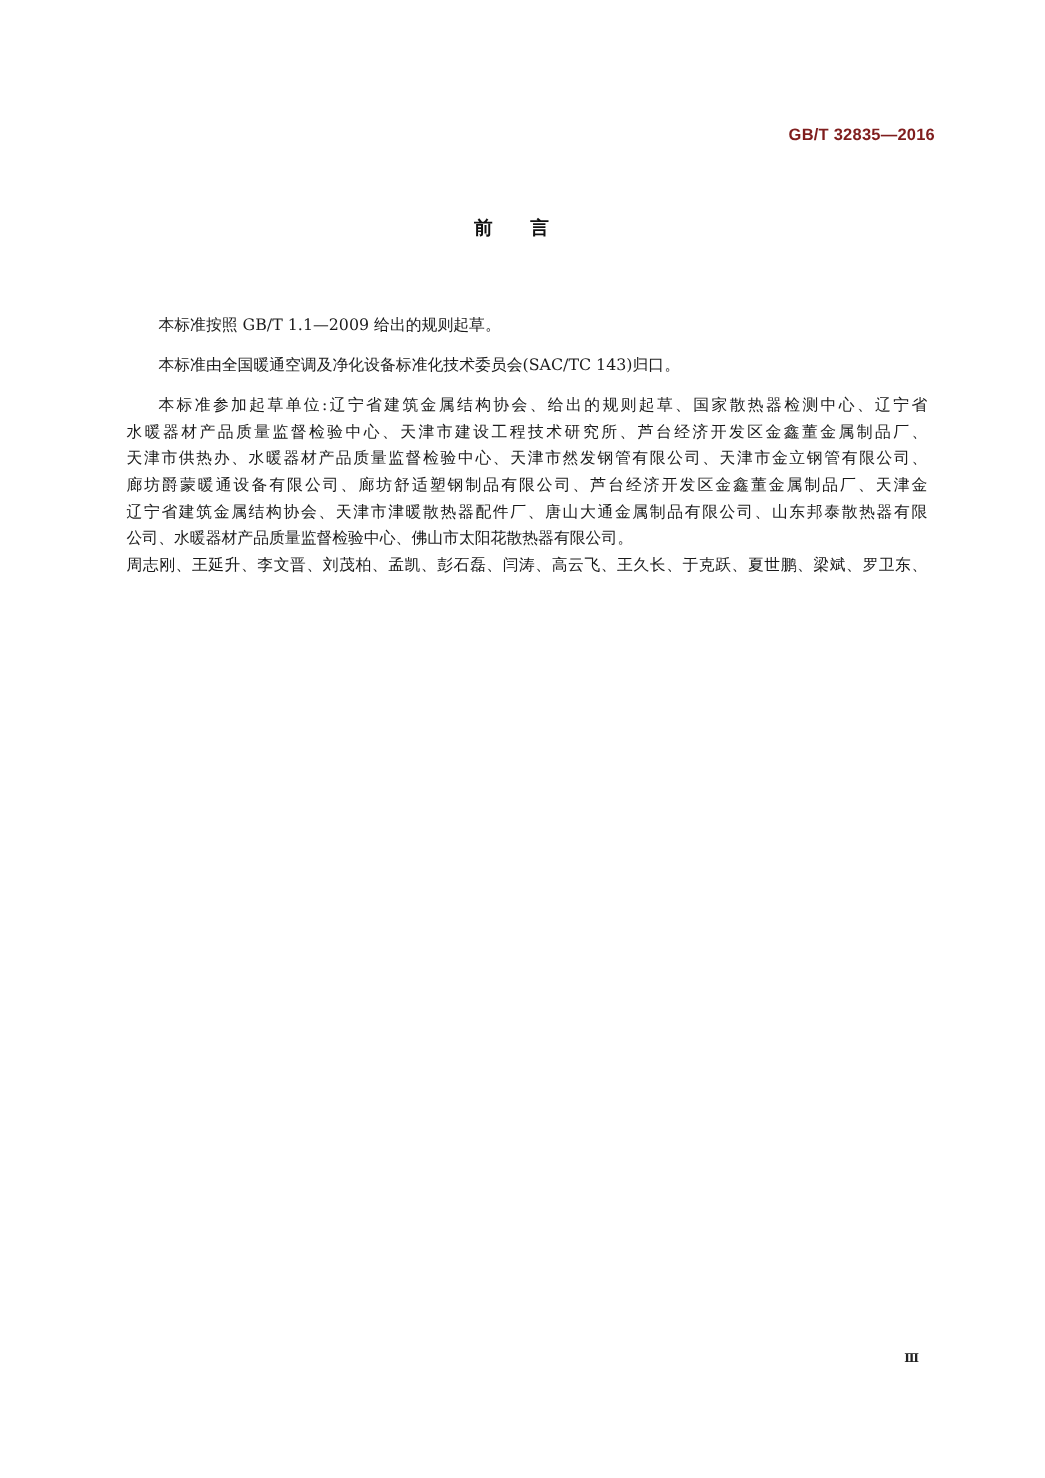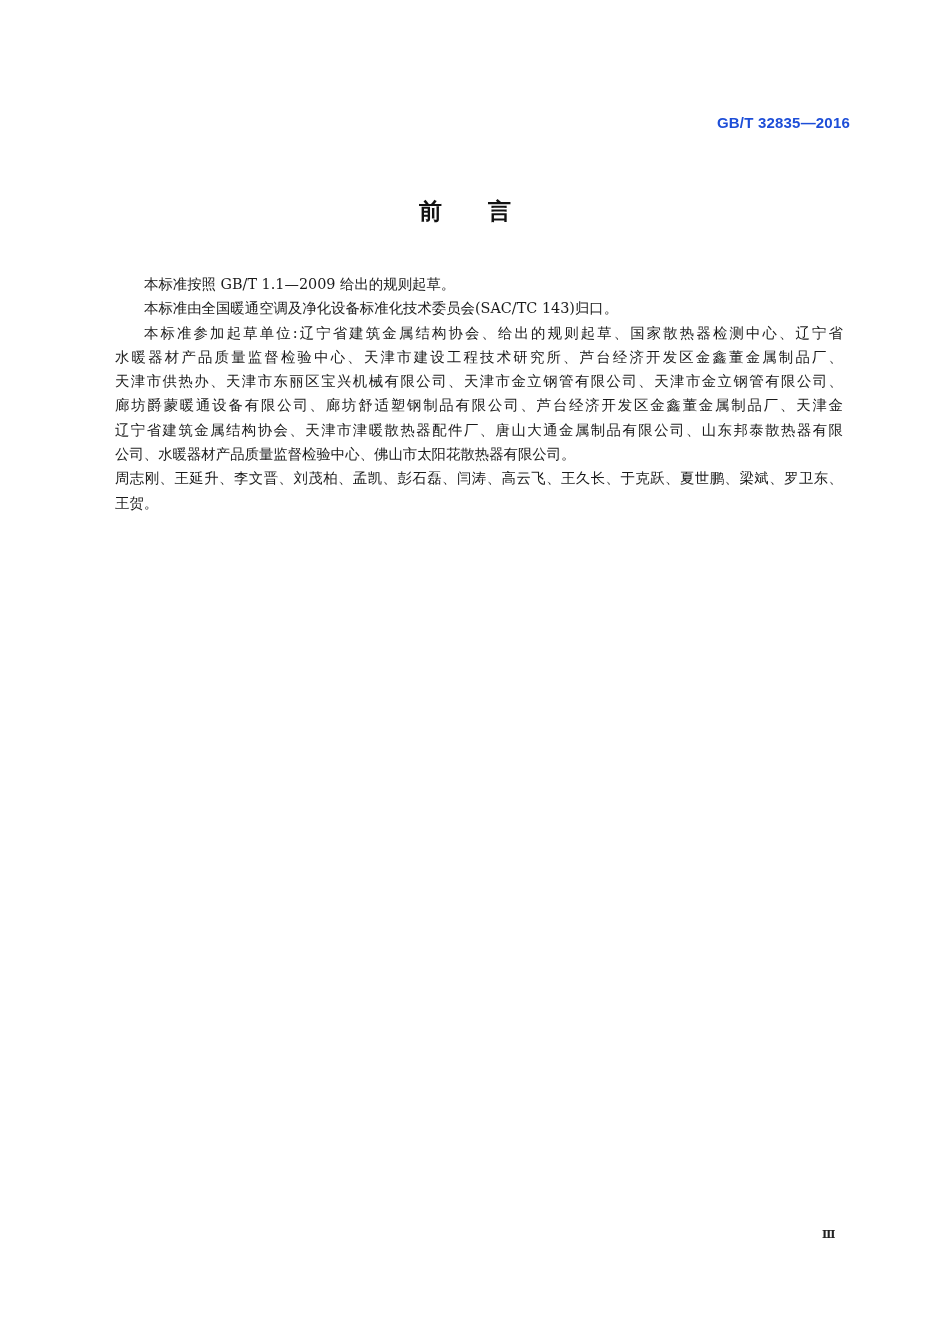--- a/index.html
+++ b/index.html
@@ -16,31 +16,31 @@
       font-family: "DejaVu Serif", "Liberation Serif", serif;
     }
     .std-code {
       position: absolute;
       top: 114px;
       right: 100px;
       font-family: "Liberation Sans", "DejaVu Sans", sans-serif;
       font-weight: bold;
       font-size: 15px;
       letter-spacing: 0.2px;
-      color: #1d4ed8;
+      color: #7f1d1d;
     }
     .title {
       position: absolute;
       top: 196px;
       left: 0;
       width: 930px;
       text-align: center;
       font-family: "DejaVu Sans", "Liberation Sans", sans-serif;
       font-weight: bold;
-      font-size: 23px;
+      font-size: 17px;
       color: #111;
       white-space: pre;
     }
     .body-text {
       position: absolute;
       top: 272px;
       left: 115px;
       width: 728px;
     }
     .para {
@@ -50,20 +50,21 @@
     }
     .line {
       display: block;
       height: 24.3px;
       white-space: nowrap;
       text-align: justify;
       text-align-last: justify;
     }
     .line.first {
       padding-left: 29px;
+      margin-top: 12px;
     }
     .line.last {
       text-align-last: left;
     }
     .page-number {
       position: absolute;
       top: 1228px;
       left: 822px;
       font-family: "DejaVu Serif", "Liberation Serif", serif;
       font-size: 11px;
@@ -81,24 +82,23 @@
 <div class="body-text">
   <p class="para">
     <span class="line first last">本标准按照 GB/T 1.1—2009 给出的规则起草。</span>
   </p>
   <p class="para">
     <span class="line first last">本标准由全国暖通空调及净化设备标准化技术委员会(SAC/TC 143)归口。</span>
   </p>
   <p class="para">
     <span class="line first">本标准参加起草单位:辽宁省建筑金属结构协会、给出的规则起草、国家散热器检测中心、辽宁省</span>
     <span class="line">水暖器材产品质量监督检验中心、天津市建设工程技术研究所、芦台经济开发区金鑫董金属制品厂、</span>
-    <span class="line">天津市供热办、天津市东丽区宝兴机械有限公司、天津市金立钢管有限公司、天津市金立钢管有限公司、</span>
+    <span class="line">天津市供热办、水暖器材产品质量监督检验中心、天津市然发钢管有限公司、天津市金立钢管有限公司、</span>
     <span class="line">廊坊爵蒙暖通设备有限公司、廊坊舒适塑钢制品有限公司、芦台经济开发区金鑫董金属制品厂、天津金</span>
     <span class="line">辽宁省建筑金属结构协会、天津市津暖散热器配件厂、唐山大通金属制品有限公司、山东邦泰散热器有限</span>
     <span class="line last">公司、水暖器材产品质量监督检验中心、佛山市太阳花散热器有限公司。</span>
   </p>
   <p class="para">
     <span class="line">周志刚、王延升、李文晋、刘茂柏、孟凯、彭石磊、闫涛、高云飞、王久长、于克跃、夏世鹏、梁斌、罗卫东、</span>
-    <span class="line last">王贺。</span>
   </p>
 </div>
 
 <div class="page-number">Ⅲ</div>
 
 </body></html>

